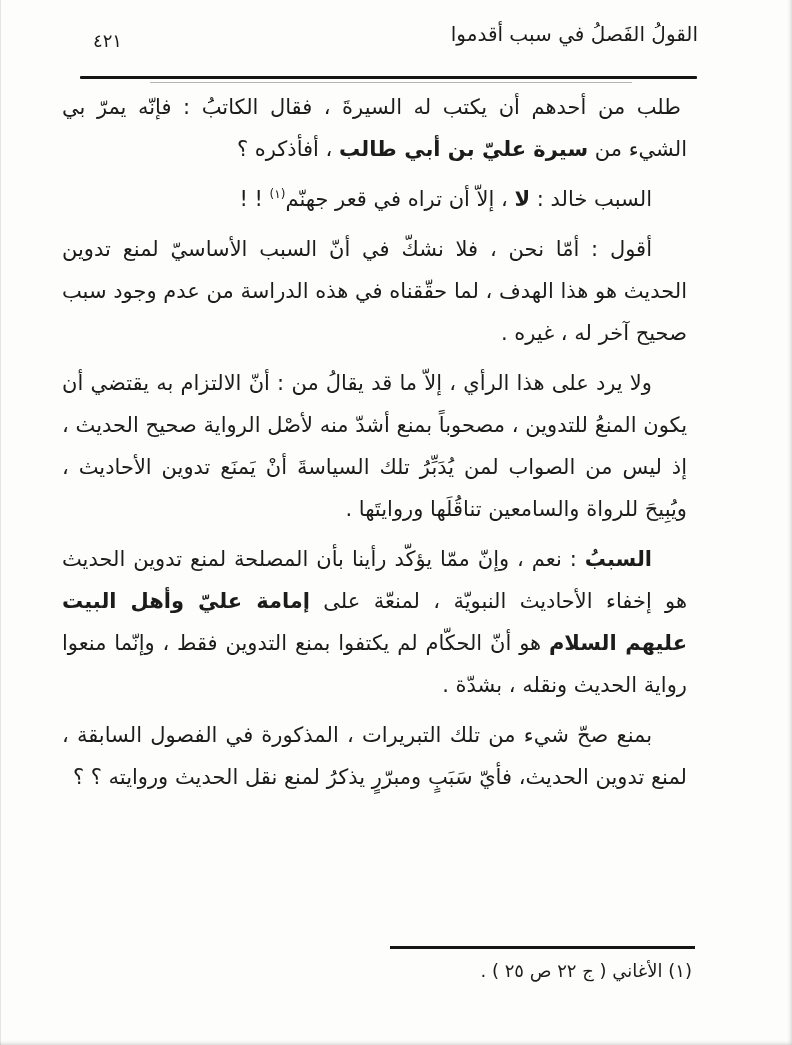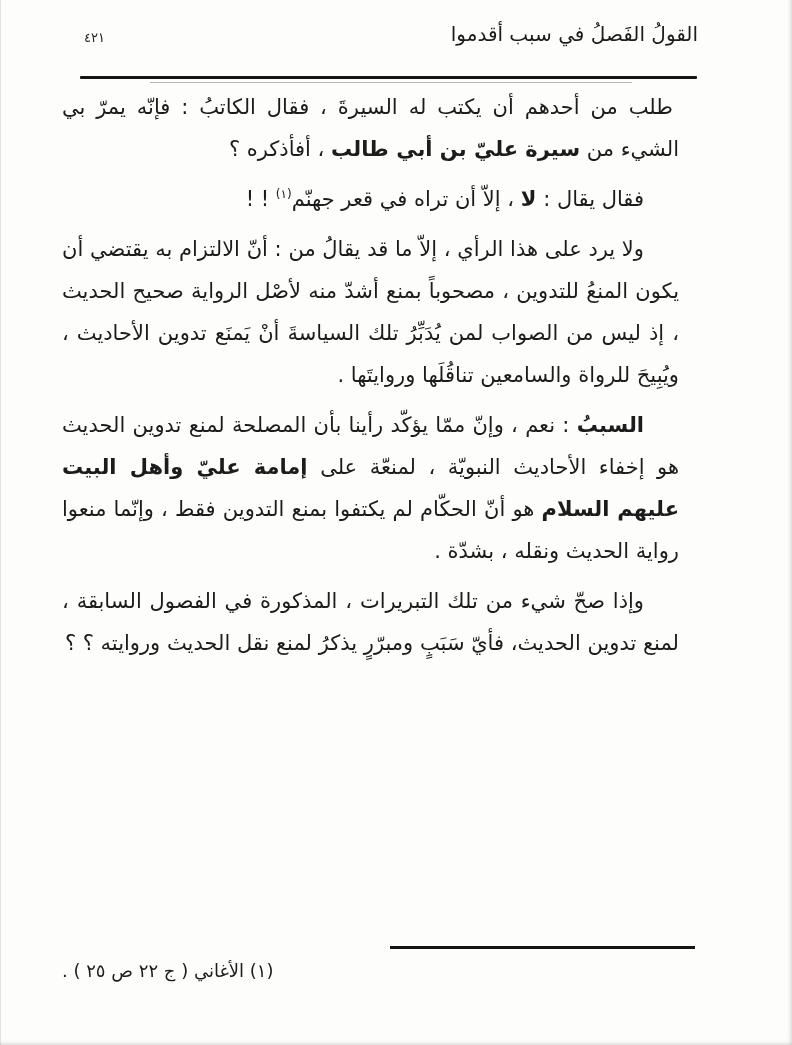--- a/index.html
+++ b/index.html
@@ -16,23 +16,24 @@
   }
   
   .header {
     position: absolute;
     top: 22px; left: 84px; right: 94px;
     display: flex;
     justify-content: space-between;
     align-items: flex-start;
   }
   .page-number {
-    font-size: 13px;
+    font-size: 18px;
     letter-spacing: 2px;
     padding-top: 8px;
+    margin-left: 9px;
   }
   .running-title {
     direction: rtl;
     font-size: 20px;
   }
   .header-rule {
     position: absolute;
     top: 76px; left: 80px; right: 95px;
     height: 3px;
     background: #151515;
@@ -47,65 +48,66 @@
   
   .body-text {
     position: absolute;
     top: 86px; right: 97px; left: 62px;
     direction: rtl;
     text-align: justify;
     font-size: 21px;
     line-height: 42px;
   }
   .body-text p {
-    margin: 0 16px 8px 0;
+    margin: 0 8px 8px 0;
     text-indent: 35px;
   }
   .body-text p:first-child { text-indent: 6px; }
   .bold { font-weight: bold; }
   .body-text sup {
     font-size: 12px;
     line-height: 0;
     vertical-align: super;
   }
   
   .footnote-rule {
     position: absolute;
     top: 946px; right: 97px;
     width: 305px; height: 2.5px;
     background: #151515;
   }
   .footnote {
     position: absolute;
     top: 956px; right: 100px; left: 62px;
     direction: rtl;
-    text-align: left;
+    text-align: right;
     font-size: 18px;
     line-height: 30px;
   }
 </style>
 </head>
 <body>
 
 <div class="page">
 
   <div class="header">
     <span class="page-number">٤٢١</span>
     <span class="running-title">القولُ الفَصلُ في سبب أقدموا</span>
   </div>
 
   <div class="header-rule"></div>
   <div class="header-rule-ghost"></div>
 
   <div class="body-text" id="body-text">
       <p><span>طلب من أحدهم أن يكتب له السيرةَ ، فقال الكاتبُ : فإنّه يمرّ بي الشيء من </span><span class="bold">سيرة عليّ بن أبي طالب</span><span> ، أفأذكره ؟</span></p>
-      <p><span>فقال يقال : </span><span class="bold">لا</span><span> ، إلاّ أن تراه في قعر جهنّم</span><sup>(١)</sup><span> ! !</span></p>
+      <p><span>السبب خالد : </span><span class="bold">لا</span><span> ، إلاّ أن تراه في قعر جهنّم</span><sup>(١)</sup><span> ! !</span></p>
+      <p><span>أقول : أمّا نحن ، فلا نشكّ في أنّ السبب الأساسيّ لمنع تدوين الحديث هو هذا الهدف ، لما حقّقناه في هذه الدراسة من عدم وجود سبب صحيح آخر له ، غيره .</span></p>
       <p><span>ولا يرد على هذا الرأي ، إلاّ ما قد يقالُ من : أنّ الالتزام به يقتضي أن يكون المنعُ للتدوين ، مصحوباً بمنع أشدّ منه لأصْل الرواية صحيح الحديث ، إذ ليس من الصواب لمن يُدَبِّرُ تلك السياسةَ أنْ يَمنَع تدوين الأحاديث ، ويُبِيحَ للرواة والسامعين تناقُلَها وروايتَها .</span></p>
       <p><span class="bold">السببُ</span><span> : نعم ، وإنّ ممّا يؤكّد رأينا بأن المصلحة لمنع تدوين الحديث هو إخفاء الأحاديث النبويّة ، لمنعّة على </span><span class="bold">إمامة عليّ وأهل البيت عليهم السلام</span><span> هو أنّ الحكّام لم يكتفوا بمنع التدوين فقط ، وإنّما منعوا رواية الحديث ونقله ، بشدّة .</span></p>
-      <p><span>وإذا صحّ شيء من تلك التبريرات ، المذكورة في الفصول السابقة ، لمنع تدوين الحديث، فأيّ سَبَبٍ ومبرّرٍ يذكرُ لمنع نقل الحديث وروايته ؟ ؟</span></p>
+      <p><span>بمنع صحّ شيء من تلك التبريرات ، المذكورة في الفصول السابقة ، لمنع تدوين الحديث، فأيّ سَبَبٍ ومبرّرٍ يذكرُ لمنع نقل الحديث وروايته ؟ ؟</span></p>
     </div>
 
   <div class="footnote-rule"></div>
 
   <div class="footnote">
     <span>(١)</span><span> الأغاني ( ج ٢٢ ص ٢٥ ) .</span>
   </div>
 
 </div>
 

